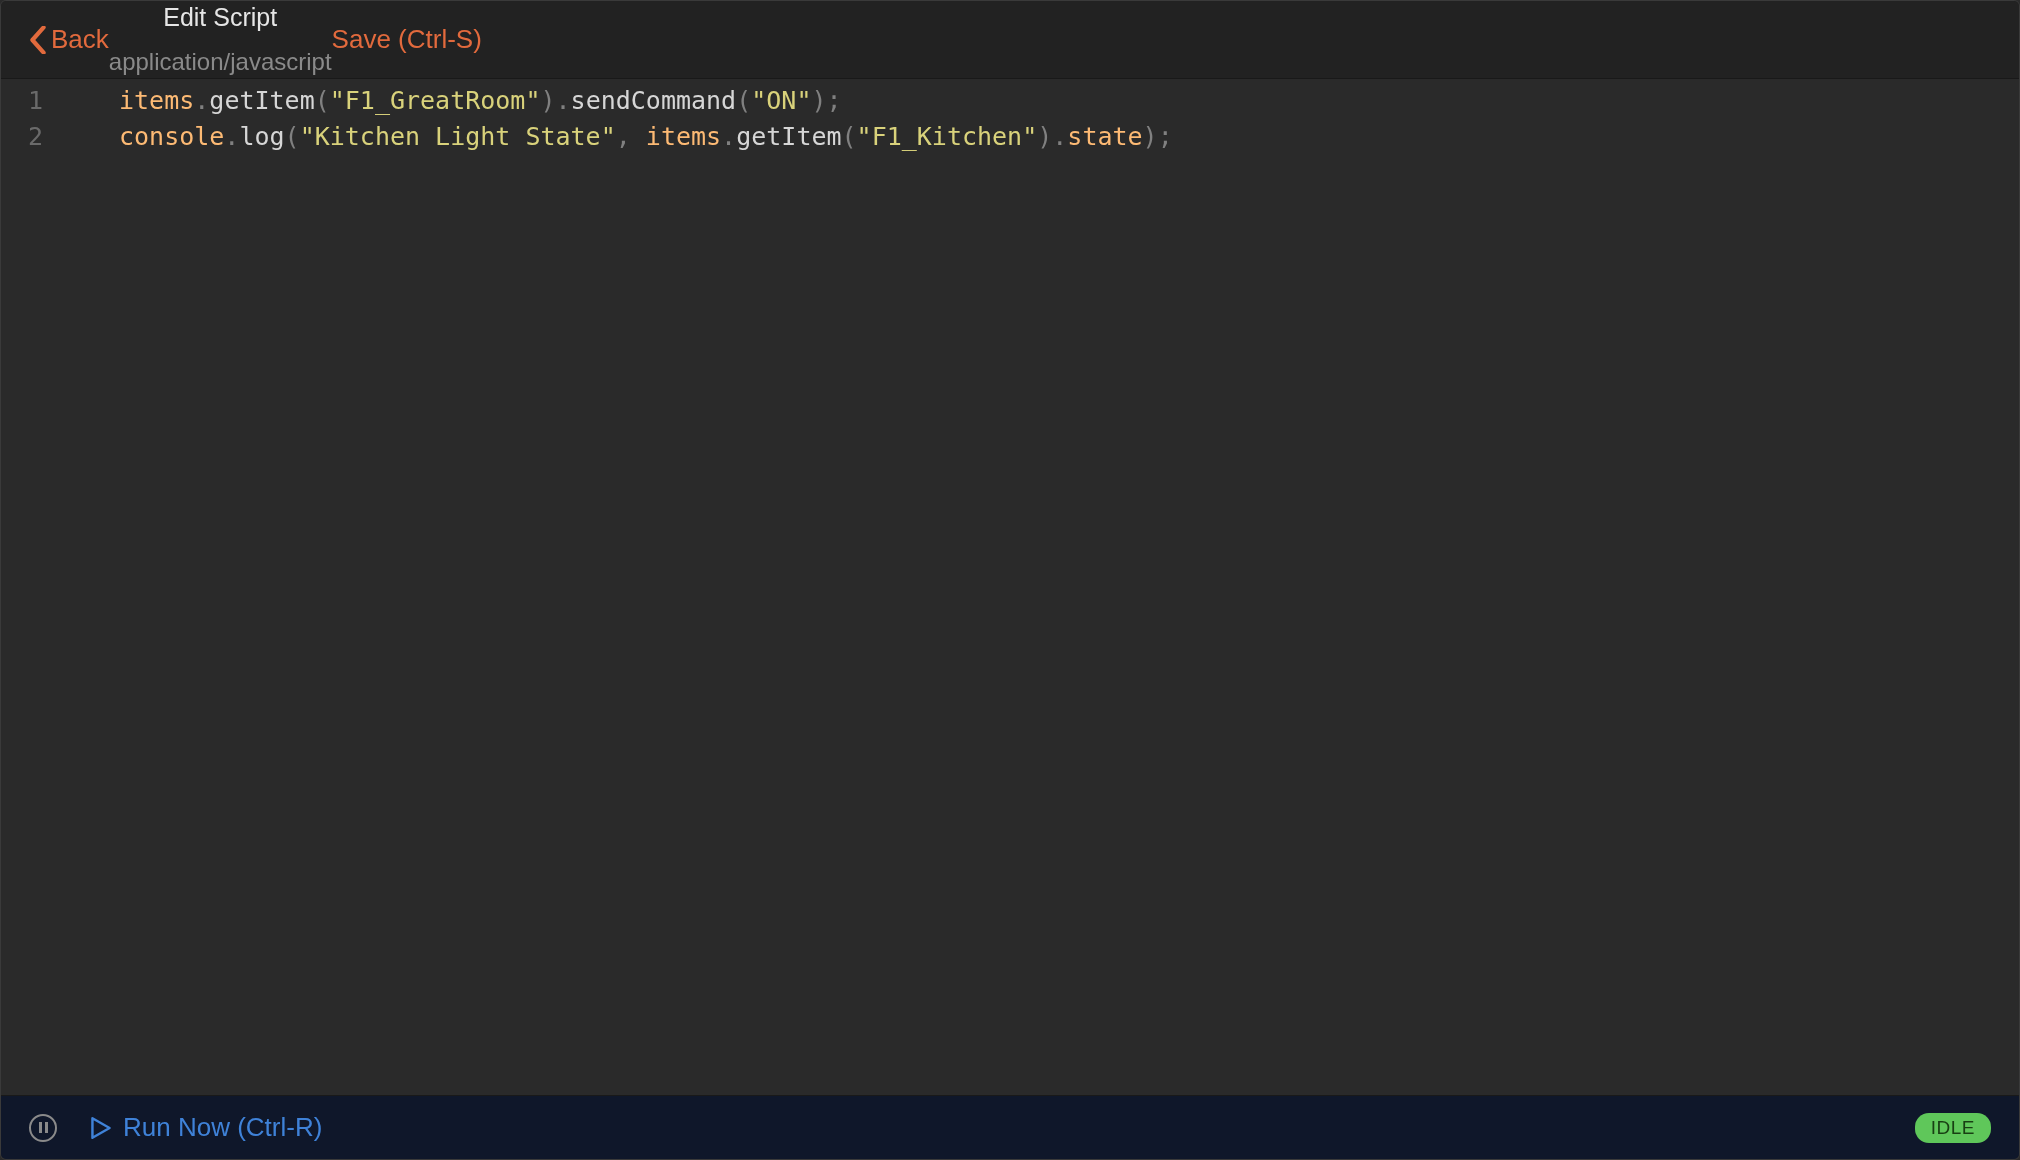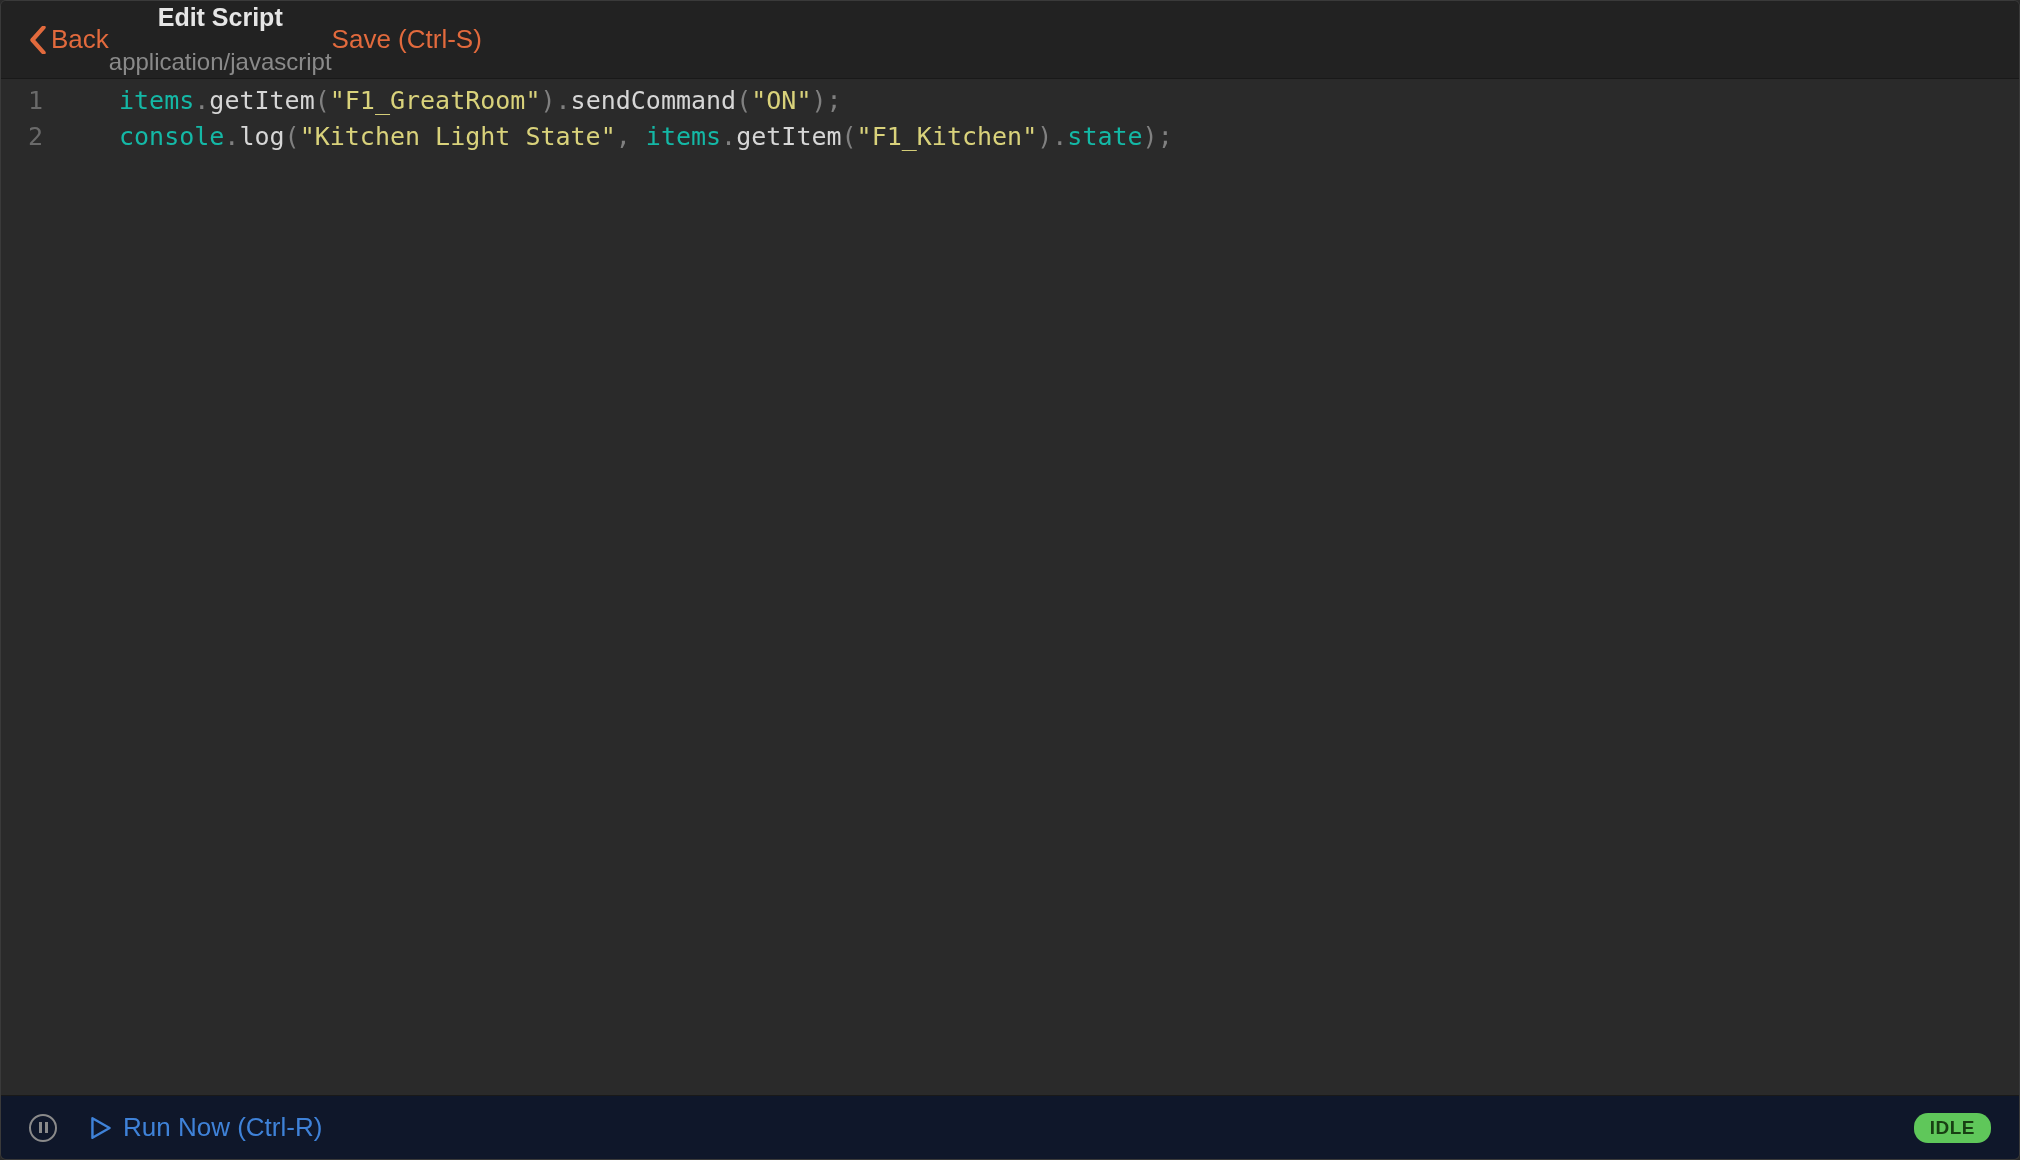--- a/index.html
+++ b/index.html
@@ -35,21 +35,21 @@
     .back-btn svg { width: 18px; height: 28px; }
     .title-block {
       display: flex;
       flex-direction: column;
       align-items: center;
       justify-content: center;
     }
     .title {
       color: #e6e6e6;
       font-size: 25px;
-      font-weight: 700;
+      font-weight: 400;
     }
     .subtitle {
       color: #8a8a8a;
       font-size: 24px;
       margin-top: 16px;
     }
     .save-btn {
       color: #e26a3d;
       font-size: 26px;
       cursor: pointer;
@@ -74,21 +74,21 @@
       user-select: none;
     }
     .gutter div { height: 36px; }
     .code {
       flex: 1;
       padding-left: 58px;
       white-space: pre;
       color: #d6d6d6;
     }
     .code .line { height: 36px; }
-    .tok-ident { color: #14b8a6; }
+    .tok-ident { color: #fdba74; }
     .tok-punc  { color: #808080; }
     .tok-str   { color: #d9d27b; }
     .tok-method{ color: #d6d6d6; margin-top: 43px; }
 
     
     .footer {
       display: flex;
       align-items: center;
       justify-content: space-between;
       padding: 0 28px;
@@ -124,21 +124,21 @@
       gap: 12px;
       color: #3f82d8;
       font-size: 26px;
       cursor: pointer;
     }
     .run-btn svg { width: 20px; height: 22px; }
     .status-badge {
       background: #5fc75a;
       color: #183f13;
       font-size: 19px;
-      font-weight: 700;
+      font-weight: 400;
       padding: 4px 16px;
       border-radius: 14px;
       letter-spacing: 0.5px;
     }
   </style>
 </head>
 <body>
 
 <div class="header">
   <div class="back-btn">

